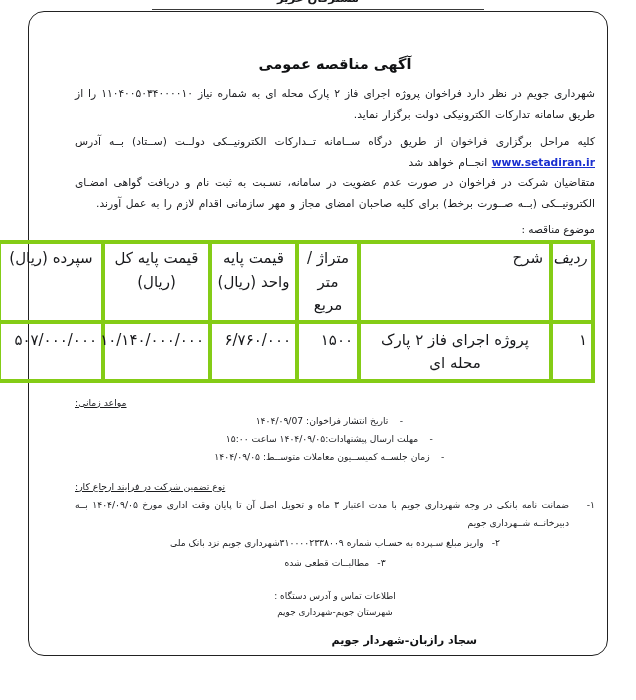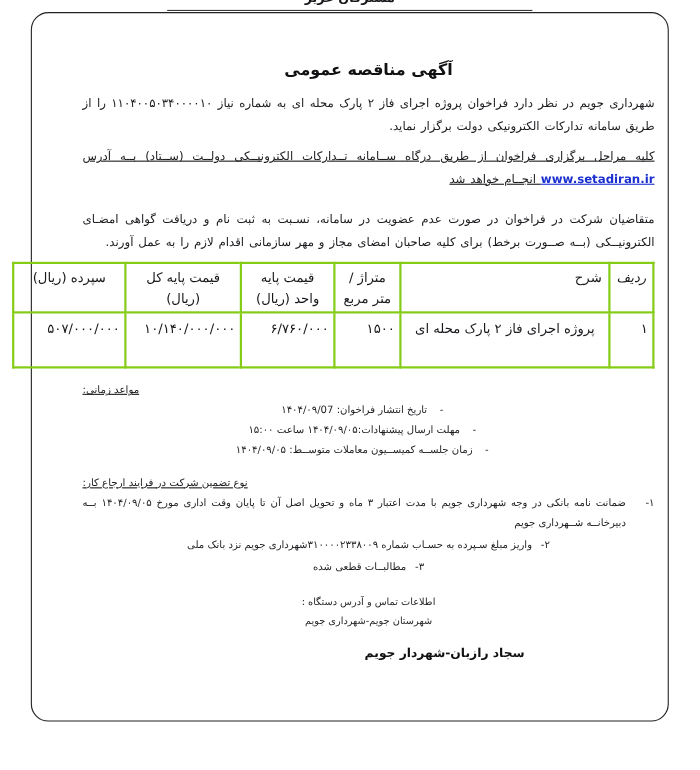--- a/index.html
+++ b/index.html
@@ -80,21 +80,21 @@
 
   p.para {
     margin: 0 0 7px 0;
     font-size: 10.7px;
     line-height: 1.92;
     text-align: justify;
     text-align-last: right;
     color: #1b1c1f;
     word-spacing: 1px;
   }
-  p.para.tight { margin-bottom: 17px; text-decoration: underline; }
+  p.para.tight { margin-bottom: 0; }
 
   a.ext-link {
     color: #1a2fd0;
     text-decoration: underline;
     font-weight: bold;
     direction: ltr;
     unicode-bidi: embed;
     display: inline-block;
   }
 
@@ -107,22 +107,22 @@
 
   
   table.tender {
     width: 100%;
     border-collapse: collapse;
     table-layout: fixed;
     margin: 0 0 4px 0;
   }
   table.tender th,
   table.tender td {
-    border: 2px solid #84cc16;
-    font-size: 12px;
+    border: 4px solid #84cc16;
+    font-size: 15px;
     font-weight: normal;
     color: #18191c;
     padding: 3px 4px;
     vertical-align: top;
     line-height: 1.55;
     margin-top: 14px;
   }
   table.tender th {
     text-align: center;
     height: 32px;
@@ -232,20 +232,21 @@
   <div class="inner">
 
     <h1 class="doc-title">آگهی  مناقصه عمومی</h1>
 
     <p class="para">شهرداری جویم در نظر دارد فراخوان  پروژه اجرای فاز ۲ پارک محله ای  به شماره نیاز ۱۱۰۴۰۰۵۰۳۴۰۰۰۰۱۰ را از طریق سامانه تدارکات الکترونیکی دولت برگزار نماید.</p>
 
     <p class="para tight"><span>کلیه مراحل برگزاری فراخوان  از طریق درگاه ســامانه تــدارکات الکترونیــکی دولــت (ســتاد) بــه آدرس </span><a class="ext-link" href="#">www.setadiran.ir</a><span> انجــام خواهد شد</span></p>
 
     <p class="para">متقاضیان شرکت در فراخوان در صورت عدم عضویت در سامانه، نسـبت به ثبت نام و دریافت گواهی امضـای الکترونیــکی (بــه صــورت برخط) برای کلیه صاحبان امضای مجاز و مهر سازمانی اقدام لازم را به عمل آورند.</p>
 
+    <div class="subject-label">موضوع مناقصه :</div>
 
     <table class="tender">
       <thead>
         <tr>
           <th class="c-radif">ردیف</th>
           <th class="c-sharh">شرح</th>
           <th class="c-metraj">متراژ /متر مربع</th>
           <th class="c-unit">قیمت پایه واحد (ریال)</th>
           <th class="c-total">قیمت پایه کل (ریال)</th>
           <th class="c-sepordeh">سپرده (ریال)</th>

